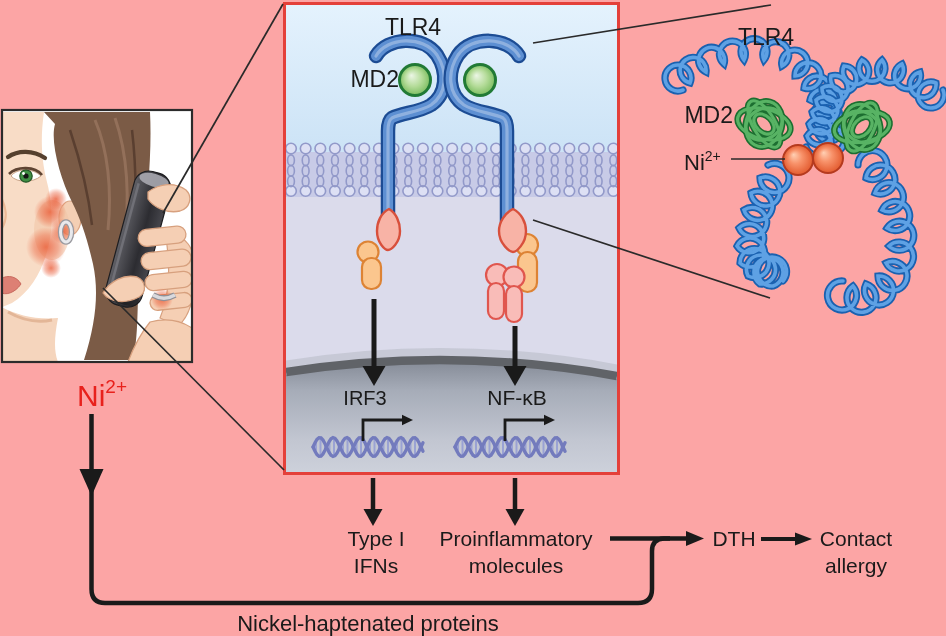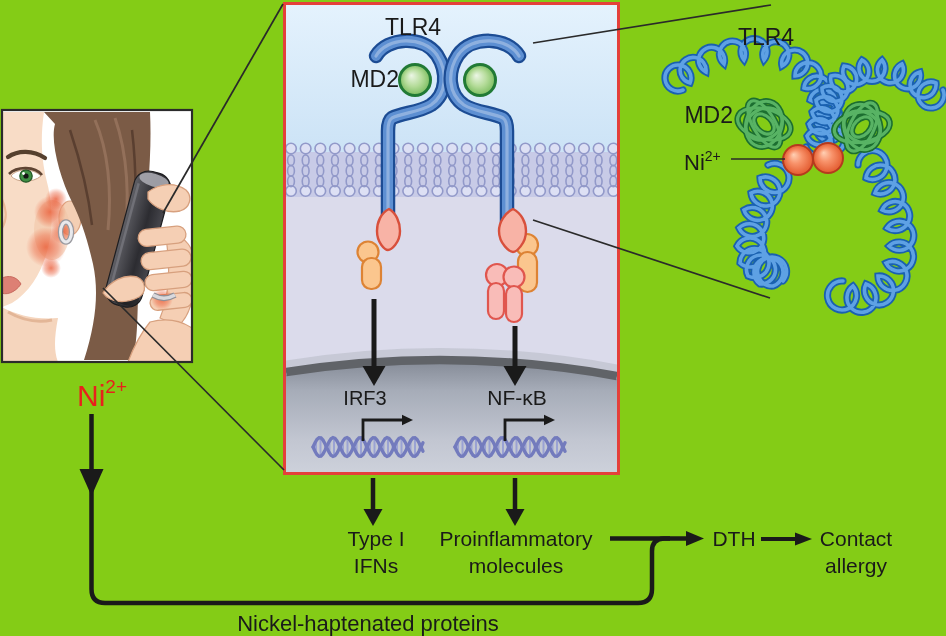--- a/index.html
+++ b/index.html
@@ -1,16 +1,16 @@
 <!DOCTYPE html>
 <html><head>
 <meta charset="utf-8">
 <style>
   html,body{margin:0;padding:0;background:#fff;}
-  .stage{position:relative;width:946px;height:636px;background:#84cc16;overflow:hidden;
+  .stage{position:relative;width:946px;height:636px;background:#fca5a5;overflow:hidden;
          font-family:"Liberation Sans", sans-serif;}
   svg{display:block;}
   text{font-family:"Liberation Sans", sans-serif;fill:#1a1a1a;}
   .hdr{font-size:23px;}
   .lbl{font-size:21px;}
   .lbl20{font-size:20px;}
   .bottomlbl{font-size:22px;}
   .ni-red{font-size:30px;fill:#e8211c;}
   .ni-red-sup{font-size:19px;fill:#e8211c;}
   .ni-blk{font-size:22px;}

